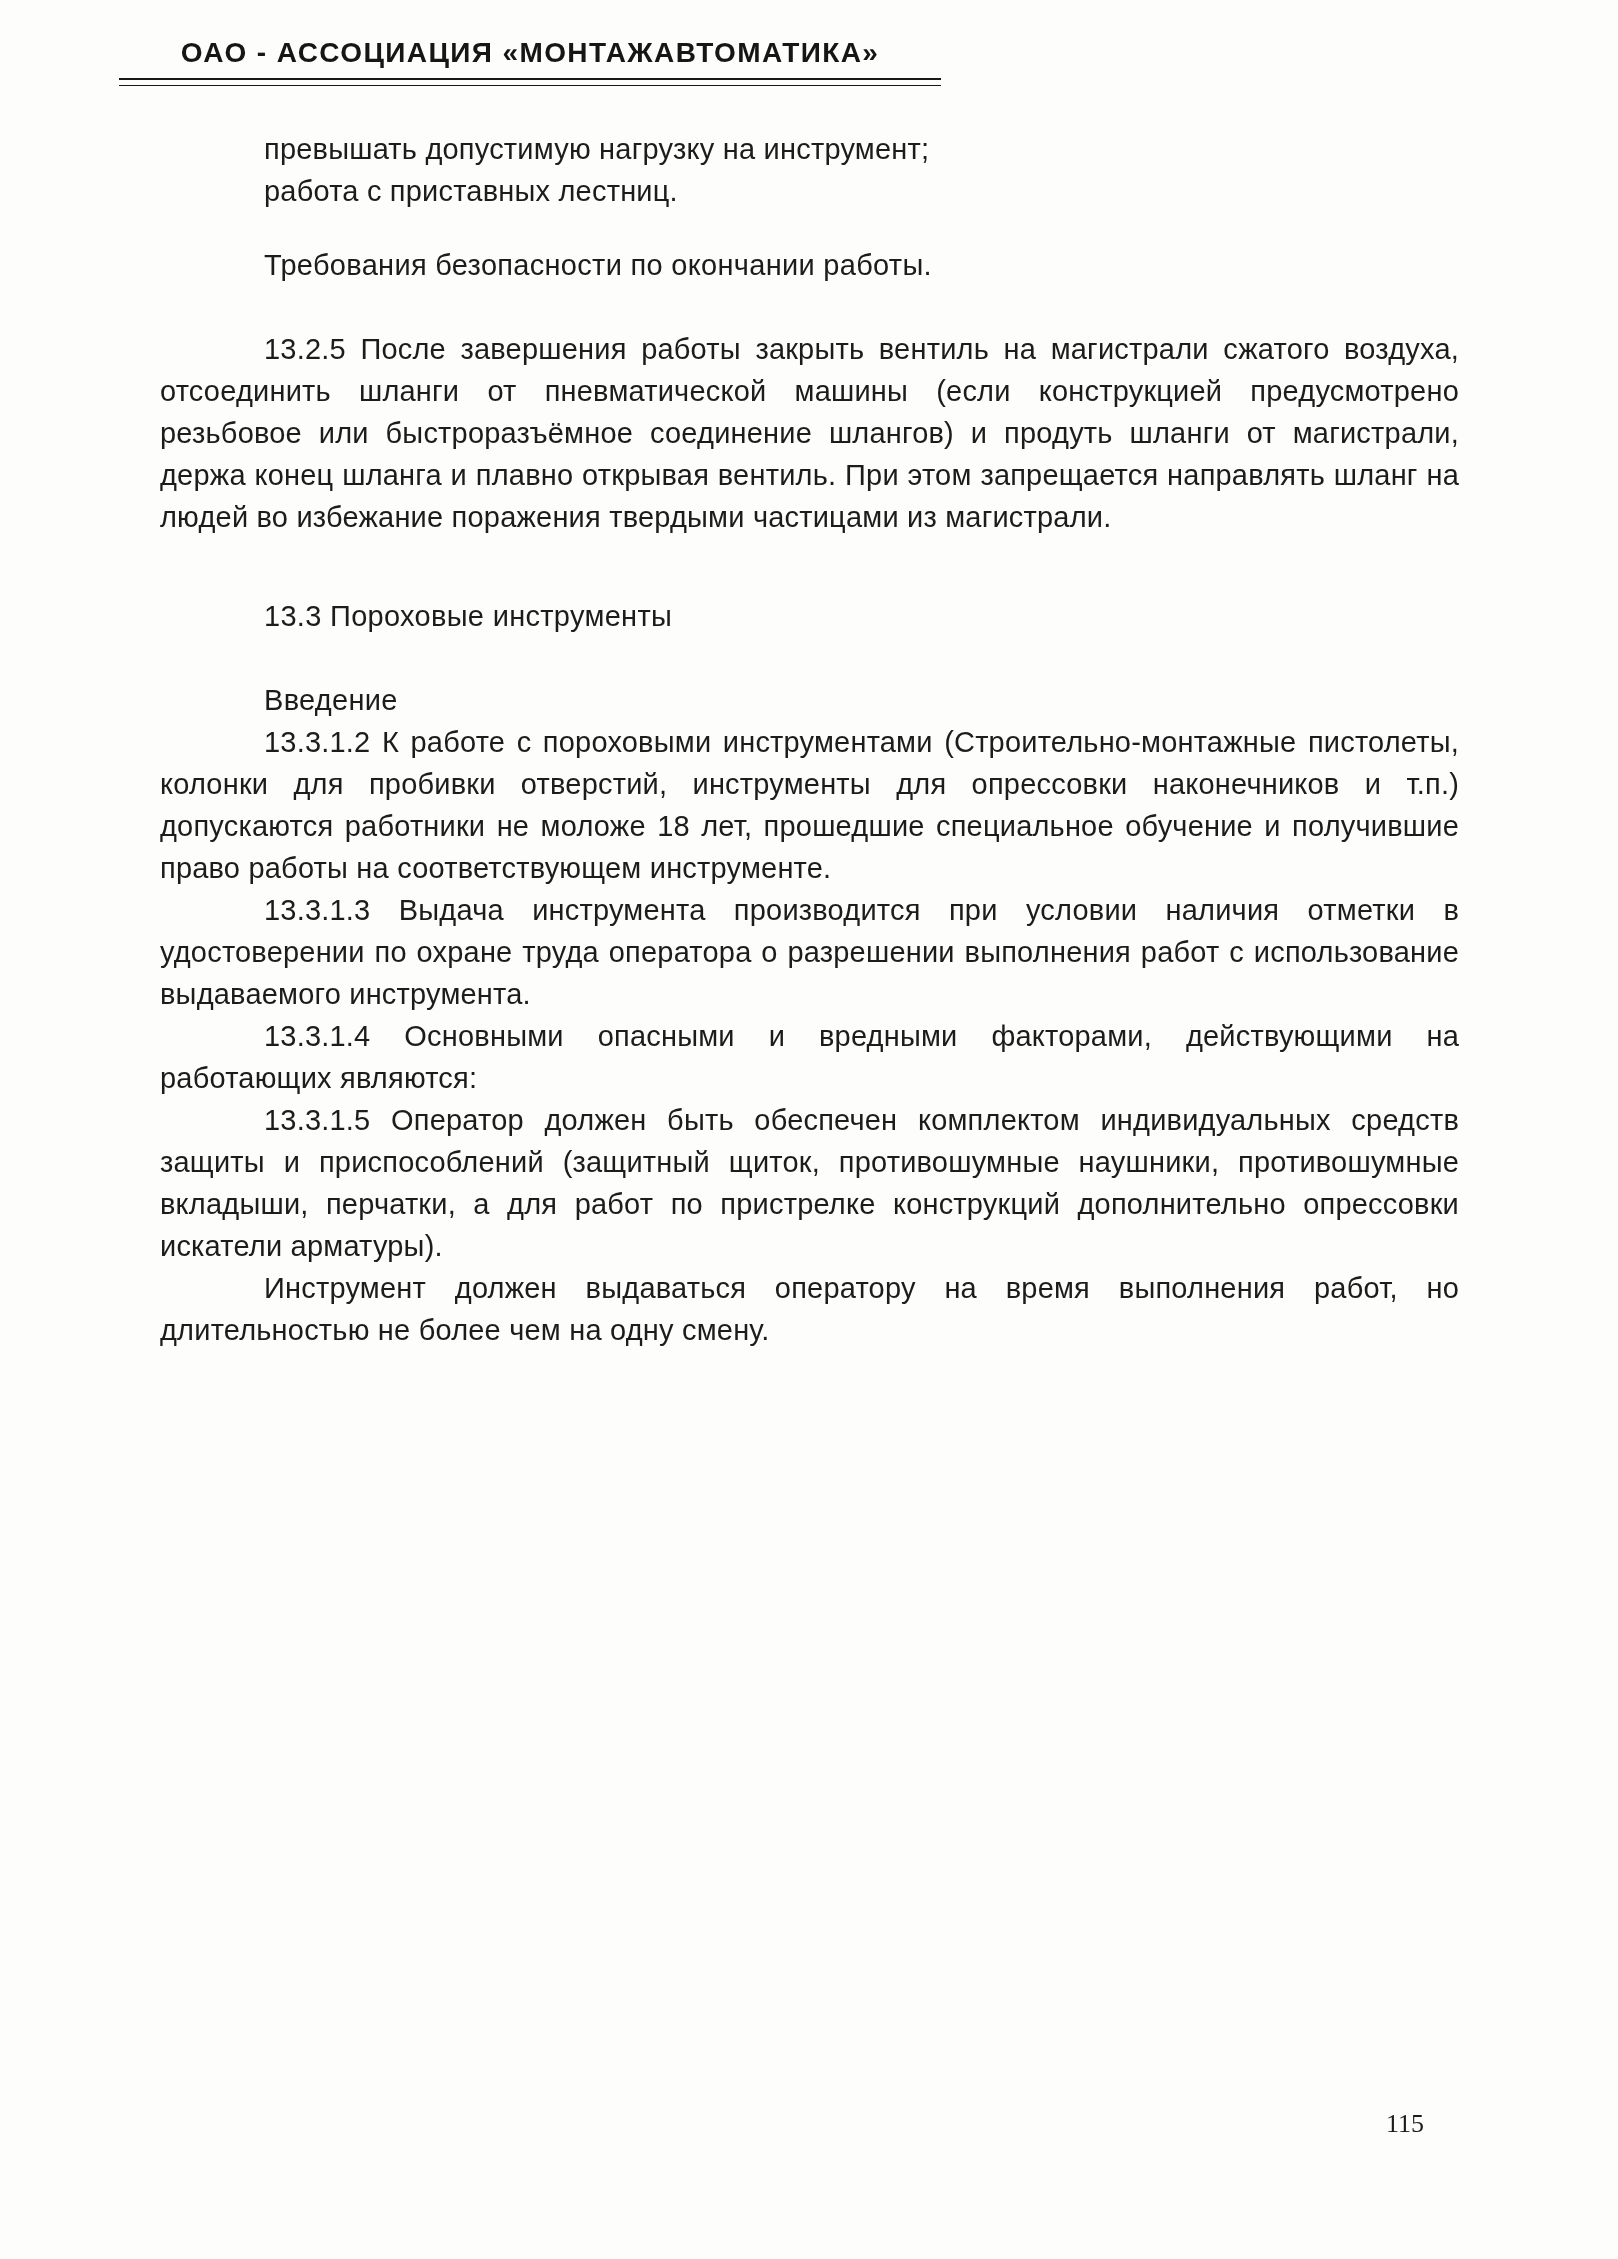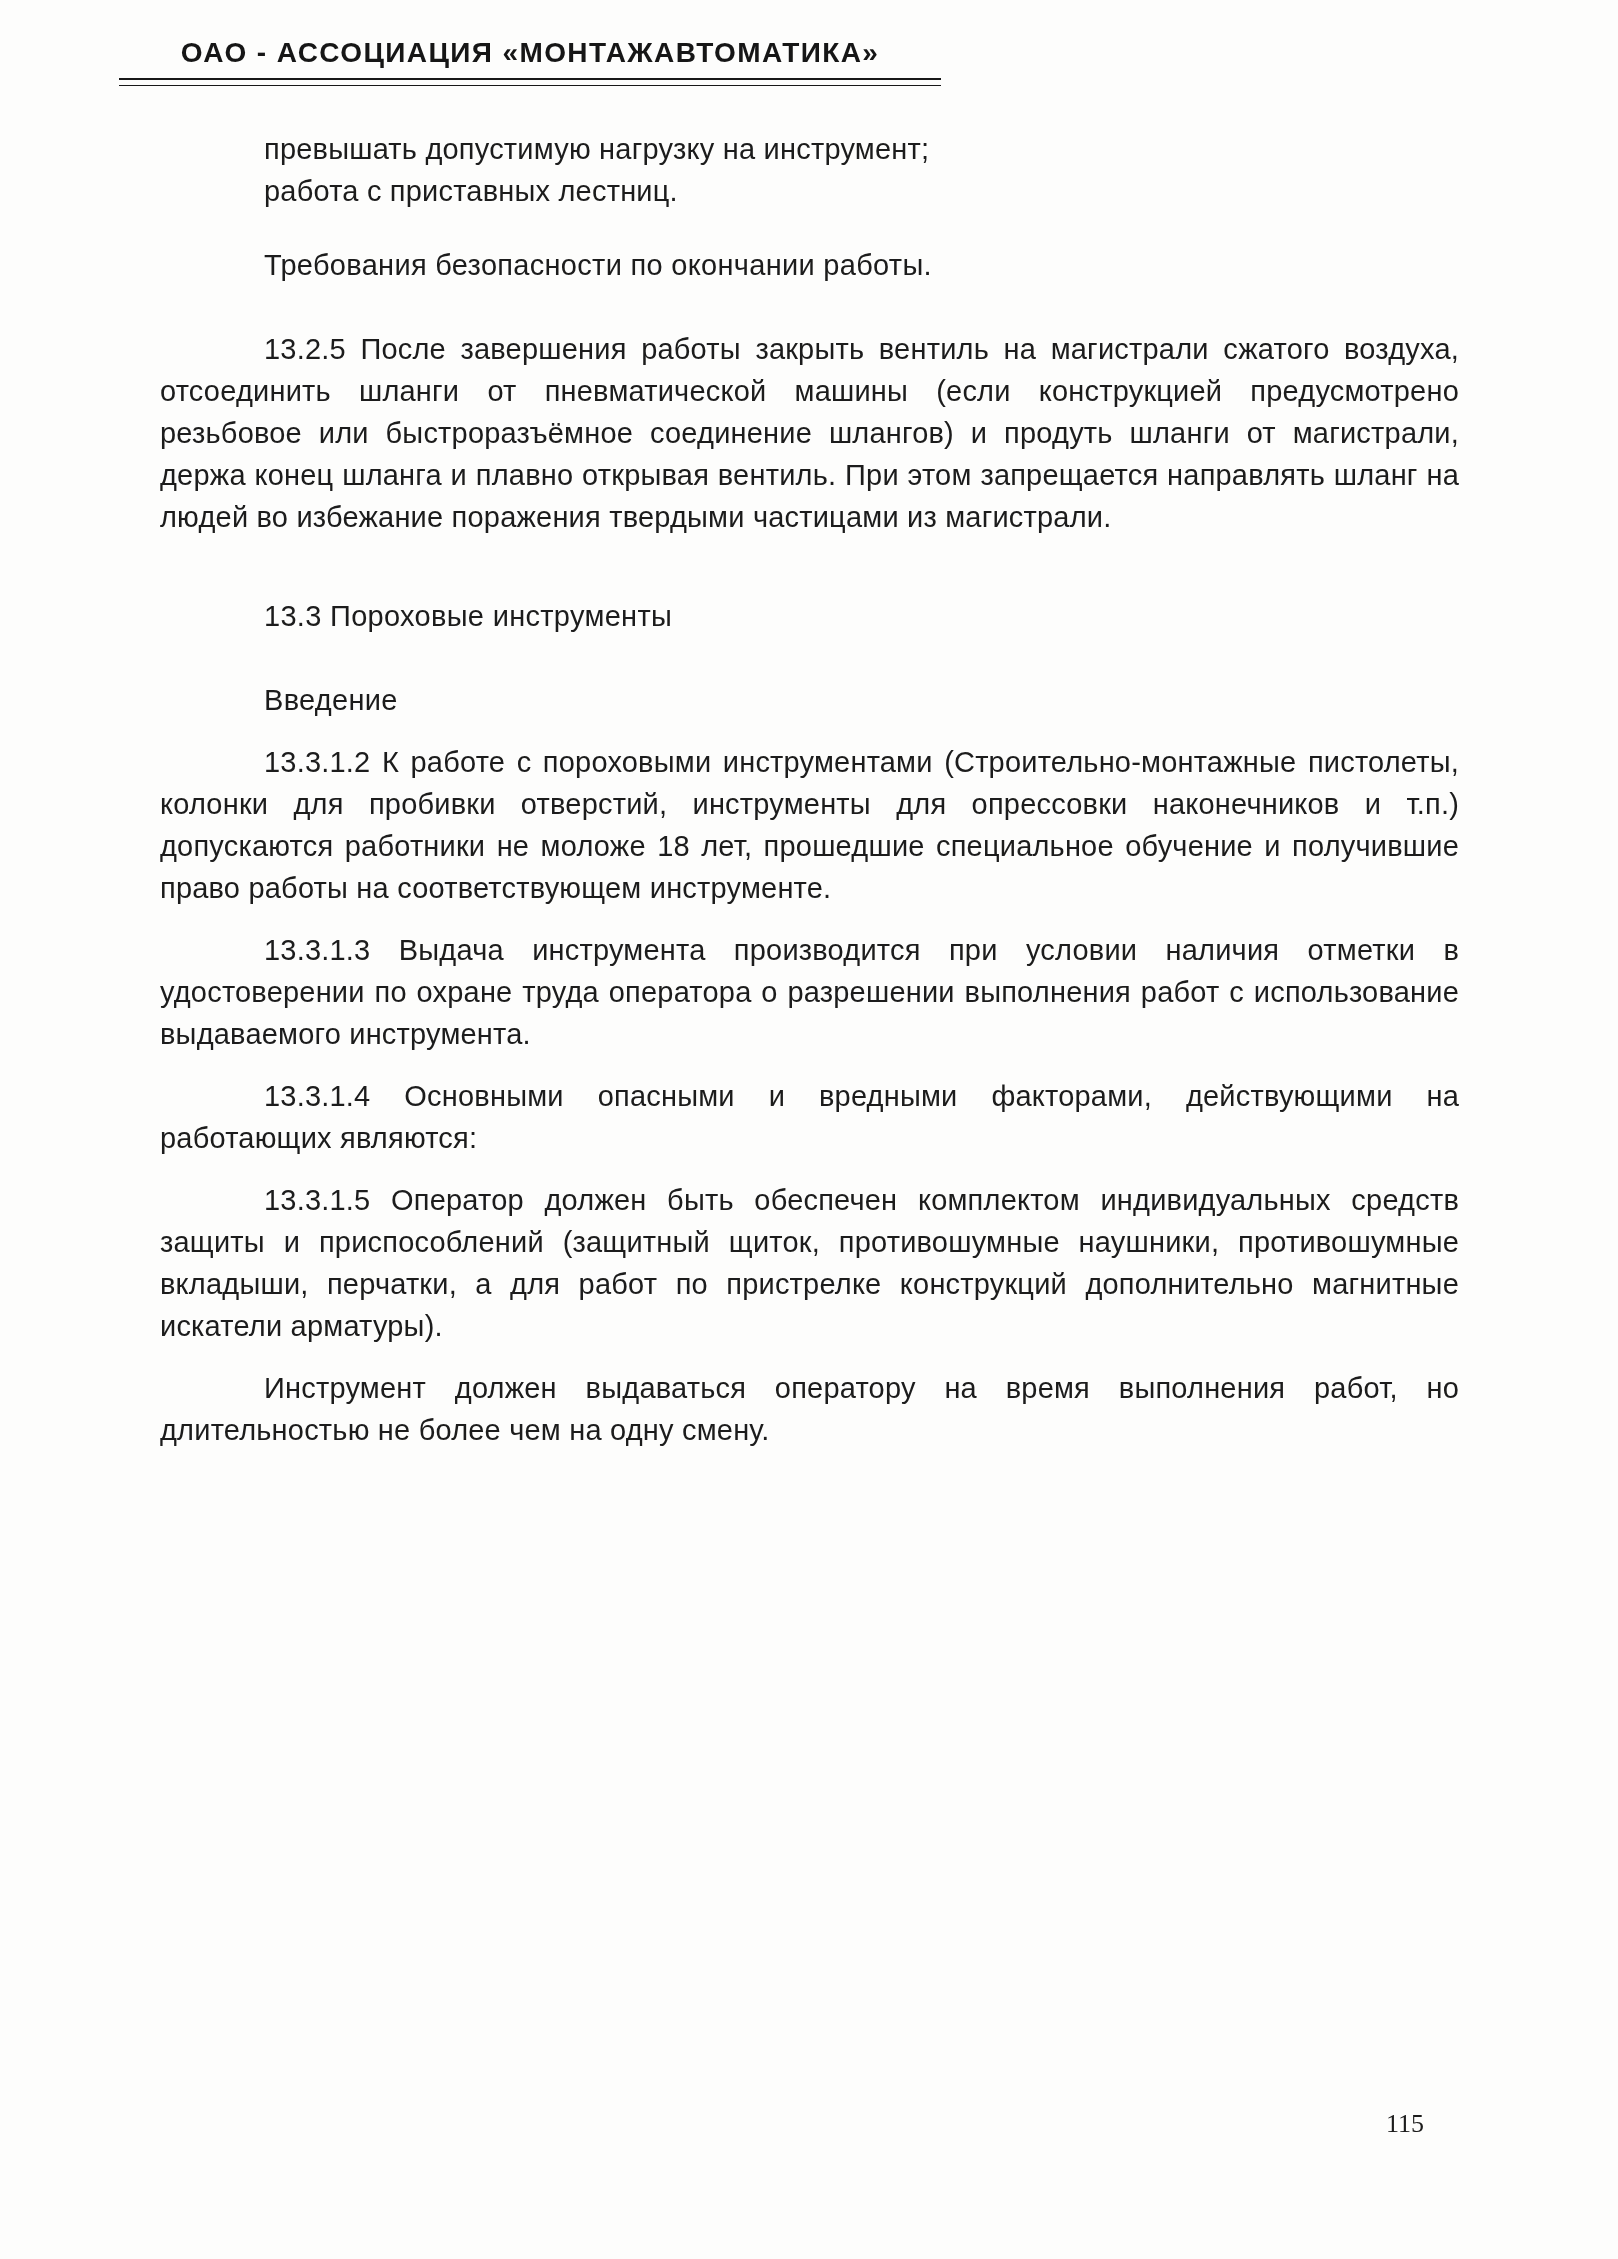--- a/index.html
+++ b/index.html
@@ -62,21 +62,20 @@
     margin-left: 104px;
     margin-top: 32px;
     letter-spacing: 0.3px;
   }
   .heading.sp42 { margin-top: 57px; }
   .heading.sp45 { margin-top: 42px; }
 
   .para {
     text-align: justify;
     text-indent: 104px;
-    margin-top: 20px;
   }
   .para.sp45 { margin-top: 42px; }
 
   
   .page-number {
     position: absolute;
     left: 1386px;
     top: 2109px;
     font-family: "Liberation Serif", serif;
     font-size: 26px;
@@ -107,21 +106,21 @@
     <h3 class="heading sp45">Введение</h3>
 
 
     <p class="para">13.3.1.2 К работе с пороховыми инструментами (Строительно-монтажные пистолеты, колонки для пробивки отверстий, инструменты для опрессовки наконечников и т.п.) допускаются работники не моложе 18 лет, прошедшие специальное обучение и получившие право работы на соответствующем инструменте.</p>
 
     <p class="para">13.3.1.3 Выдача инструмента производится при условии наличия отметки в удостоверении по охране труда оператора о разрешении выполнения работ с использование выдаваемого инструмента.</p>
 
     <p class="para">13.3.1.4 Основными опасными и вредными факторами, действующими на работающих являются:</p>
 
 
-    <p class="para">13.3.1.5 Оператор должен быть обеспечен комплектом индивидуальных средств защиты и приспособлений (защитный щиток, противошумные наушники, противошумные вкладыши, перчатки, а для работ по пристрелке конструкций дополнительно магнитные искатели арматуры).</p>
+    <p class="para">13.3.1.5 Оператор должен быть обеспечен комплектом индивидуальных средств защиты и приспособлений (защитный щиток, противошумные наушники, противошумные вкладыши, перчатки, а для работ по пристрелке конструкций дополнительно опрессовки искатели арматуры).</p>
 
     <p class="para">Инструмент должен выдаваться оператору на время выполнения работ, но длительностью не более чем на одну смену.</p>
 
   </div>
 
   <div class="page-number">115</div>
 
 </div>
 
 

